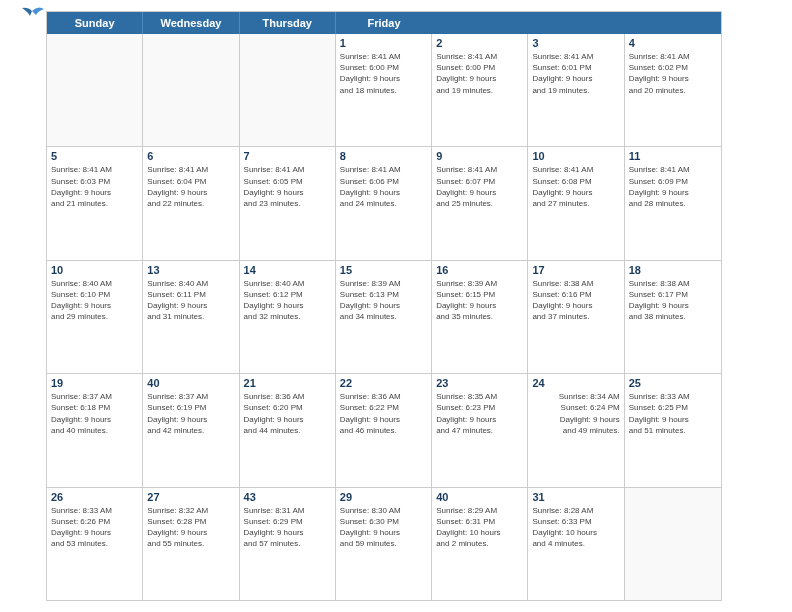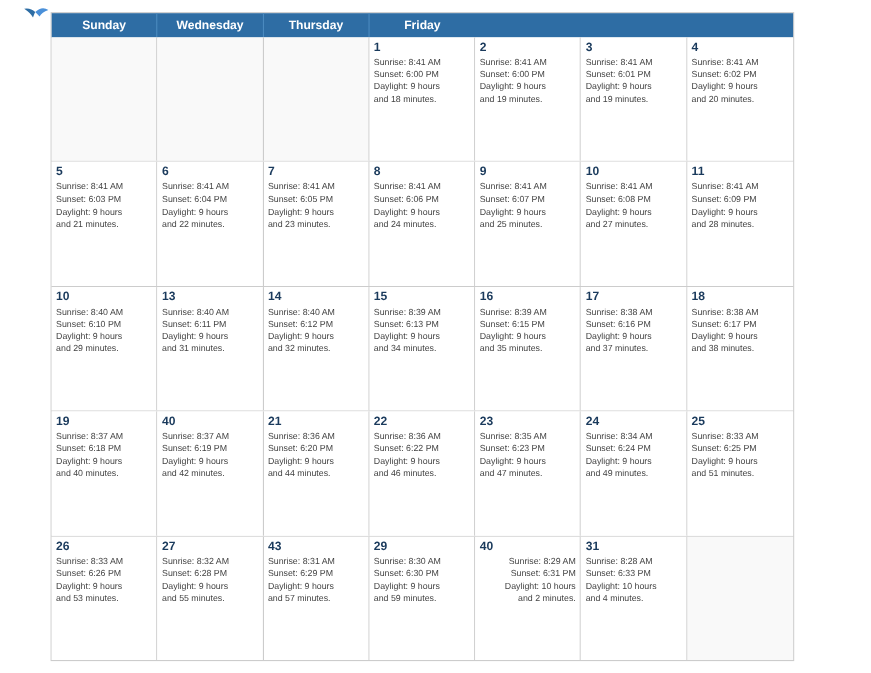--- a/index.html
+++ b/index.html
@@ -295,21 +295,21 @@
           </div>
           <div class="cal-cell">
             <span class="day-num">23</span>
             <div class="cell-info" style="white-space: pre-line;">Sunrise: 8:35 AM
 Sunset: 6:23 PM
 Daylight: 9 hours
 and 47 minutes.</div>
           </div>
           <div class="cal-cell">
             <span class="day-num">24</span>
-            <div class="cell-info" style="white-space: pre-line;">Sunrise: 8:34 AM
+            <div class="cell-info" style="white-space: pre-line; text-align: right;">Sunrise: 8:34 AM
 Sunset: 6:24 PM
 Daylight: 9 hours
 and 49 minutes.</div>
           </div>
           <div class="cal-cell">
             <span class="day-num">25</span>
             <div class="cell-info" style="white-space: pre-line;">Sunrise: 8:33 AM
 Sunset: 6:25 PM
 Daylight: 9 hours
 and 51 minutes.</div>
@@ -339,21 +339,21 @@
           </div>
           <div class="cal-cell">
             <span class="day-num">29</span>
             <div class="cell-info" style="white-space: pre-line;">Sunrise: 8:30 AM
 Sunset: 6:30 PM
 Daylight: 9 hours
 and 59 minutes.</div>
           </div>
           <div class="cal-cell">
             <span class="day-num">40</span>
-            <div class="cell-info" style="white-space: pre-line; text-align: right;">Sunrise: 8:29 AM
+            <div class="cell-info" style="white-space: pre-line;">Sunrise: 8:29 AM
 Sunset: 6:31 PM
 Daylight: 10 hours
 and 2 minutes.</div>
           </div>
           <div class="cal-cell">
             <span class="day-num">31</span>
             <div class="cell-info" style="white-space: pre-line;">Sunrise: 8:28 AM
 Sunset: 6:33 PM
 Daylight: 10 hours
 and 4 minutes.</div>

